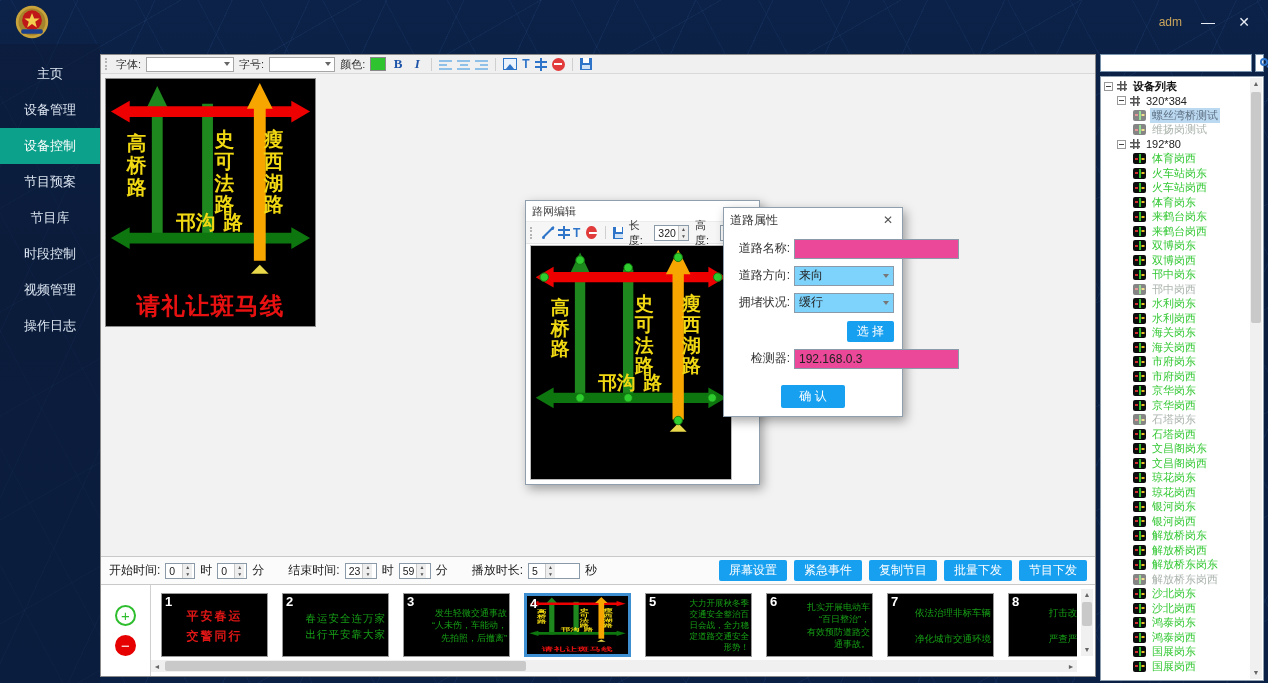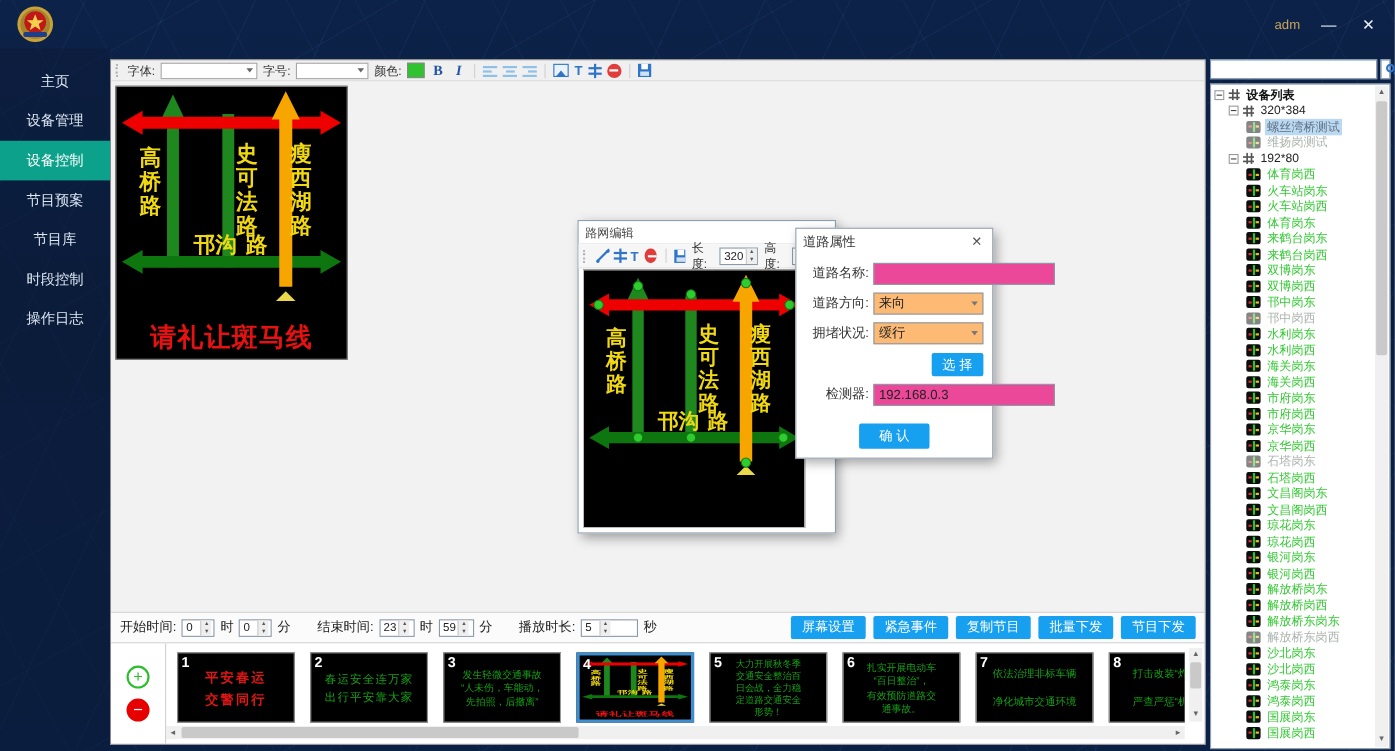--- a/index.html
+++ b/index.html
@@ -69,21 +69,21 @@
   .rn-canvas { margin:1px 4px 4px 4px; width:202px; height:235px; background:#000; border:1px solid #bbb; }
   .spin { display:inline-flex; align-items:stretch; background:#fff; border:1px solid #8a9aa8; height:16px; }
   .spin-val { font-size:10.5px; padding:1px 2px 0 3px; min-width:16px; color:#222; }
   .spin-arrows { display:flex; flex-direction:column; border-left:1px solid #c9c9c9; background:#eee; width:10px; }
   .spin-arrows span { font-size:5px; line-height:7px; height:7px; text-align:center; color:#555; cursor:pointer; }
   .props { left:622px; top:133px; width:180px; height:210px; }
   .props .dlg-title { border-bottom:none; height:24px; font-size:12px; color:#333; }
   .prow { display:flex; align-items:center; margin:6px 8px 0 8px; height:21px; }
   .plabel { width:62px; text-align:right; font-size:12px; color:#333; padding-right:4px; flex:0 0 auto; }
   .pinput { flex:1; height:20px; border:1px solid #8a9aa8; background:#ec4899; font-size:12px; padding:0 4px; font-family:inherit; color:#222; }
-  .pselect { flex:1; height:20px; border:1px solid #8a9aa8; background:#fdba74; display:flex; align-items:center; padding:0 4px; color:#222; }
+  .pselect { flex:1; height:20px; border:1px solid #8a9aa8; background:#7dd3fc; display:flex; align-items:center; padding:0 4px; color:#222; }
   .pselect .chev { margin-left:auto; width:0; height:0; border-left:3.5px solid transparent; border-right:3.5px solid transparent; border-top:4px solid #777; }
   .blue-btn { background:#18a0f0; color:#fff; border:none; font-size:12px; padding:2px 10px; border-radius:2px; cursor:pointer; font-family:inherit; }
   .sel-row { display:flex; justify-content:flex-end; margin:8px 8px 0 8px; }
   .confirm-row { display:flex; justify-content:center; margin-top:16px; }
   .confirm-row .blue-btn { padding:3px 18px; }
   
   .schedule { height:29px; flex:0 0 auto; background:#fbfbfb; border-top:1px solid #c9c9c9; border-bottom:1px solid #c9c9c9; display:flex; align-items:center; gap:5px; padding:0 8px; font-size:12px; color:#222; }
   .schedule .gap { width:14px; }
   .sch-buttons { margin-left:auto; display:flex; gap:7px; }
   
@@ -91,21 +91,21 @@
   .strip-ctrl { position:absolute; left:0; top:0; width:50px; height:100%; border-right:1px solid #d0d0d0; display:flex; flex-direction:column; align-items:center; justify-content:center; gap:9px; }
   .circle-btn { width:21px; height:21px; border-radius:50%; font-size:15px; line-height:18px; text-align:center; cursor:pointer; }
   .circle-btn.add { border:2px solid #2dbd2d; color:#2dbd2d; background:#fff; }
   .circle-btn.rem { background:#e60000; color:#fff; border:2px solid #e60000; }
   .thumbs { position:absolute; left:60px; top:8px; right:18px; height:64px; display:flex; gap:14px; overflow:hidden; }
   .thumb { width:107px; height:64px; background:#000; border:1px solid #9a9a9a; position:relative; flex:0 0 auto; cursor:pointer; }
   .thumb.selected { border:3px solid #3d8fd1; }
   .tnum { position:absolute; top:0; left:3px; color:#fff; font-weight:bold; font-size:13px; z-index:3; text-shadow:0 0 2px #000; }
   .tlines { position:absolute; inset:3px 2px 2px 2px; display:flex; flex-direction:column; justify-content:center; text-align:center; }
   .tlines.red { color:#e01616; font-weight:bold; }
-  .tlines.green { color:#16a016; }
+  .tlines.green { color:#16a016;align-items:flex-end; }
   .fs-lg { font-size:12px; line-height:20px; letter-spacing:2px; }
   .fs-md { font-size:10.5px; line-height:16px; letter-spacing:1px; }
   .fs-sm { font-size:9px; line-height:12.5px; }
   .fs-xs { font-size:8.5px; line-height:11px; }
   .fs-md2 { font-size:9.5px; line-height:13px; }
   
   .hscroll { position:absolute; left:50px; right:18px; bottom:4px; height:12px; background:#f0f0f0; display:flex; align-items:center; }
   .hscroll .arr { width:12px; text-align:center; font-size:7px; color:#666; }
   .hscroll .track { flex:1; height:12px; position:relative; }
   .hscroll .hthumb { position:absolute; left:2px; top:1px; height:10px; width:40%; background:#c9c9c9; border-radius:2px; }
@@ -164,20 +164,21 @@
   </div>
 </div>
 
 <div class="sidebar">
     <div class="side-item">主页</div>
     <div class="side-item">设备管理</div>
     <div class="side-item active">设备控制</div>
     <div class="side-item">节目预案</div>
     <div class="side-item">节目库</div>
     <div class="side-item">时段控制</div>
+    <div class="side-item">视频管理</div>
     <div class="side-item">操作日志</div>
   </div>
 
 <div class="main">
 
   <div class="fmt-toolbar">
     <span class="grip"></span>
     <span>字体:</span>
     <span class="mini-select" style="width:88px">
         <span></span>

